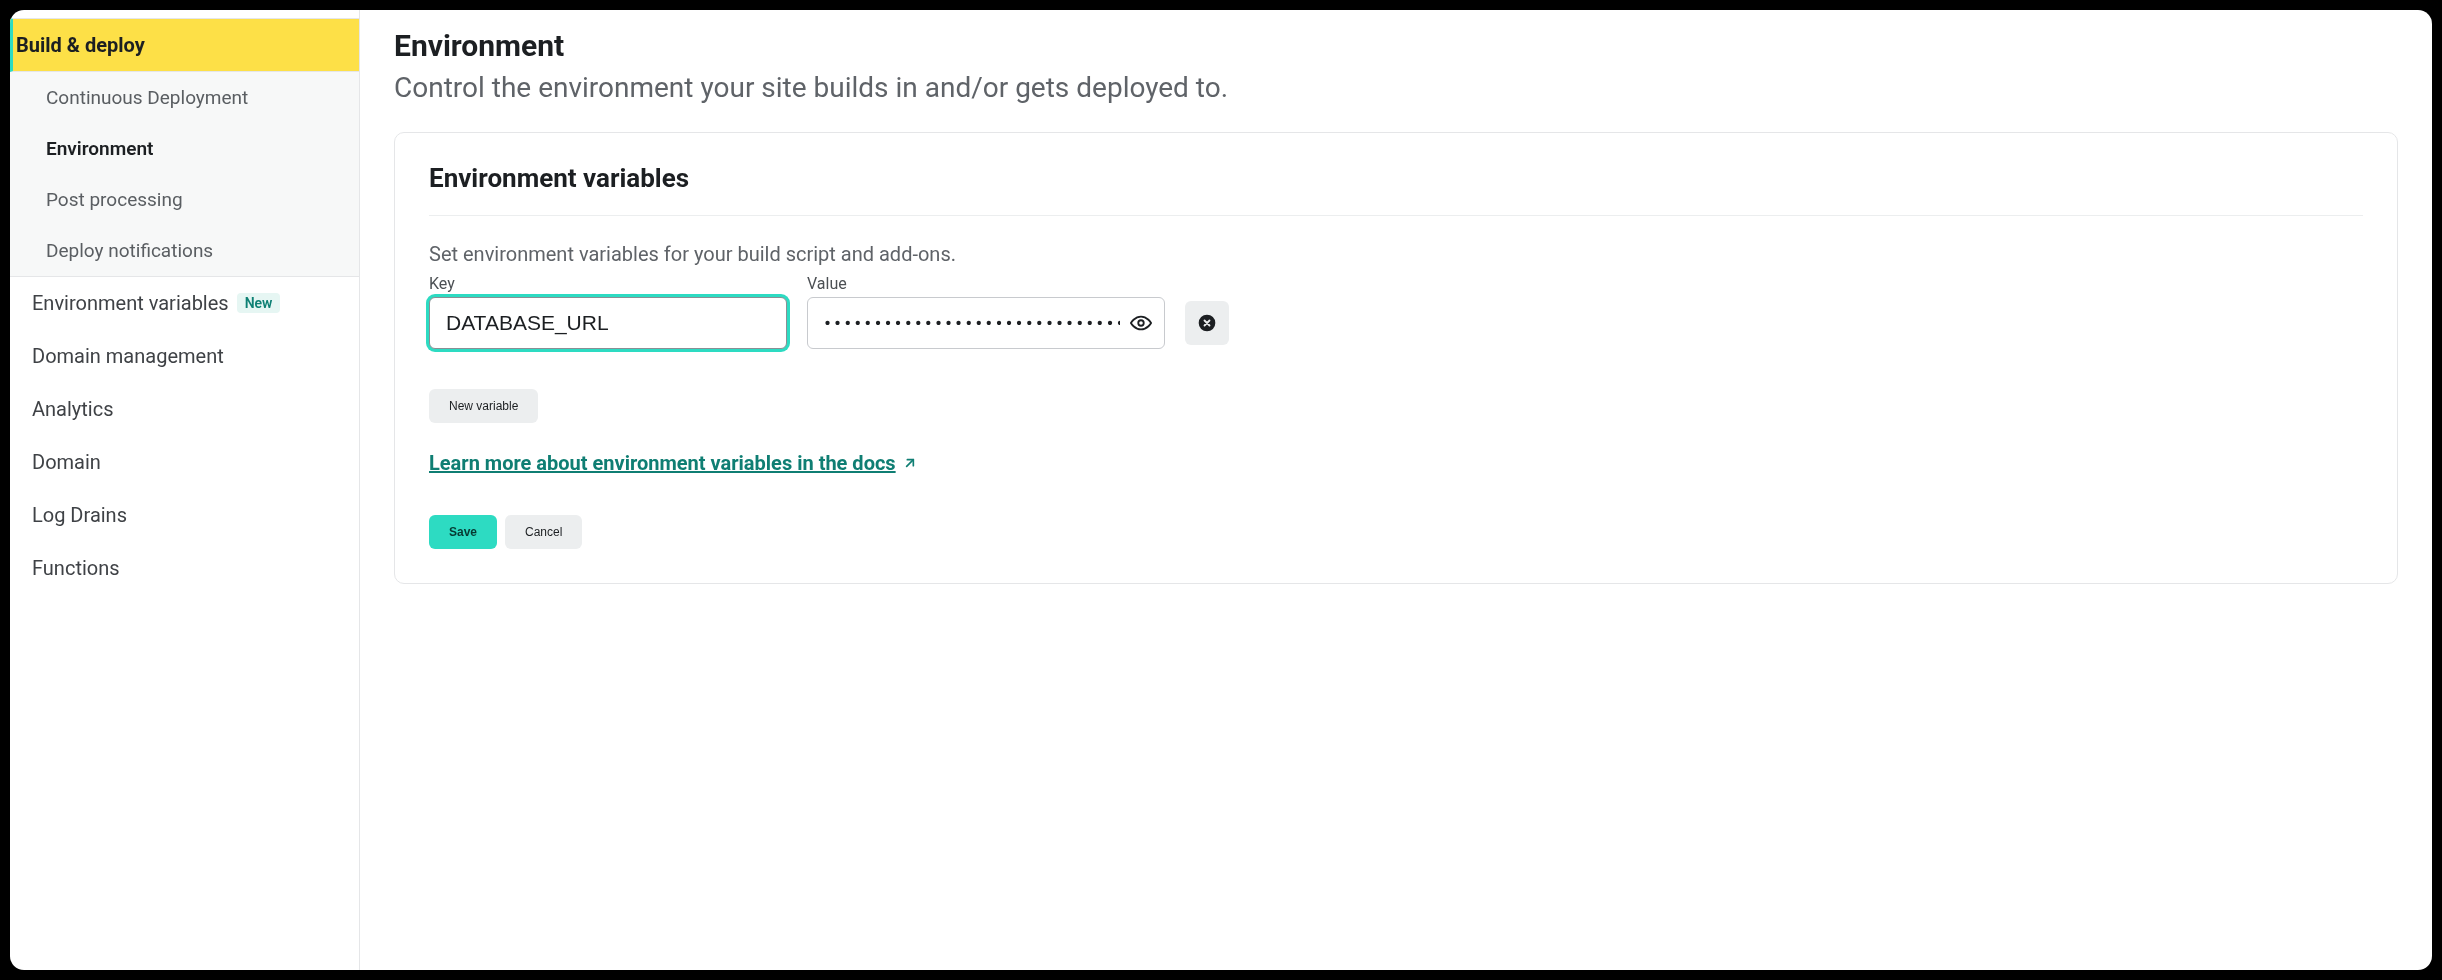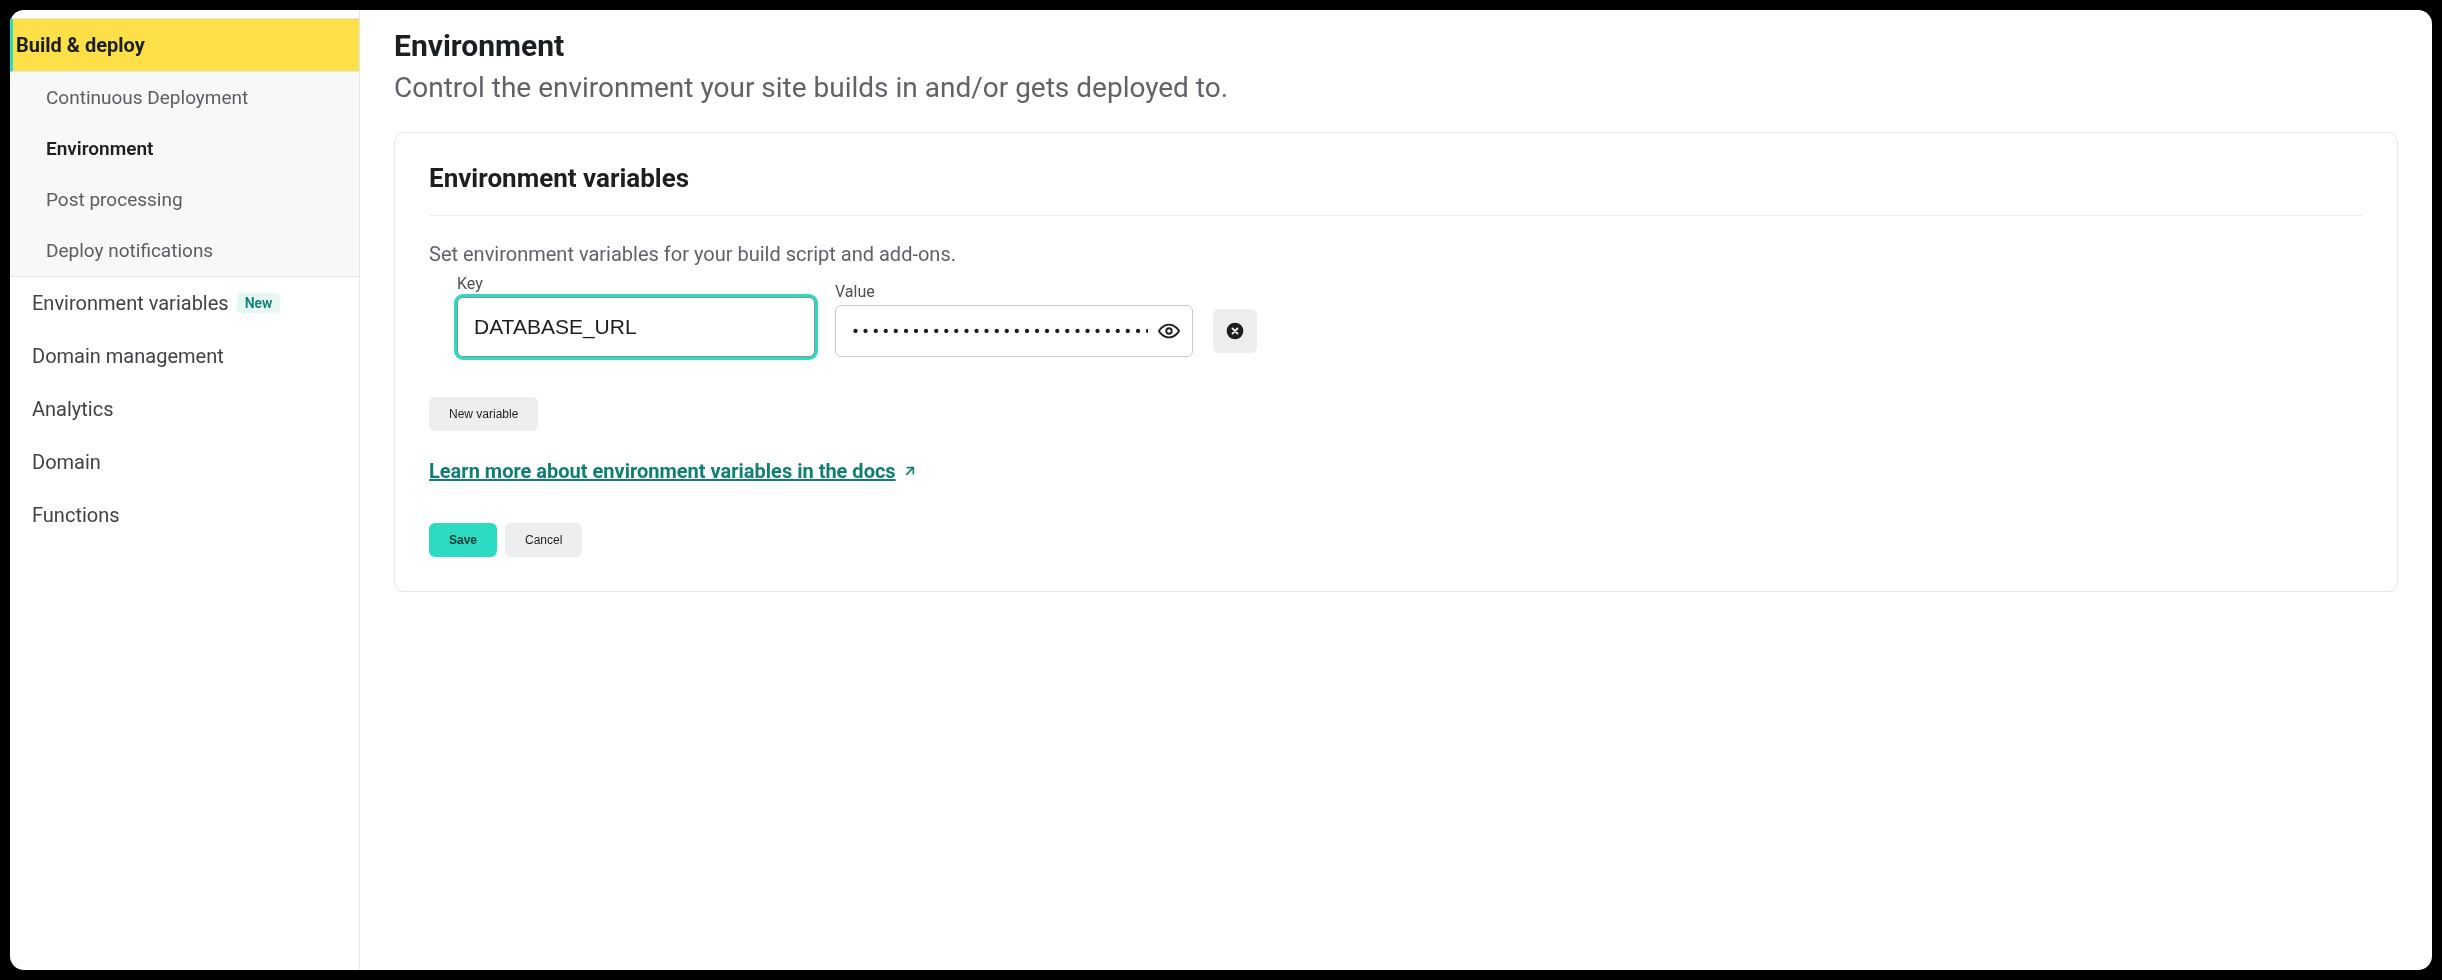--- a/index.html
+++ b/index.html
@@ -107,34 +107,33 @@
     font-size: 20px;
     color: #5f6368;
     margin-bottom: 8px;
   }
 
   .fields-row {
     display: flex;
     gap: 20px;
     align-items: flex-end;
     margin-bottom: 40px;
-    margin-left: 28px;
   }
   .field {
     display: flex;
     flex-direction: column;
   }
   .field-label {
     font-size: 16px;
     color: #4c5054;
     margin-bottom: 4px;
   }
   .input-key {
     width: 358px;
-    height: 60px;
+    height: 52px;
     border: 1px solid #8a8f94;
     border-radius: 6px;
     padding: 0 16px;
     font-size: 21px;
     color: #1c1f22;
     outline: none;
     box-shadow: 0 0 0 3px #2ddbc2;
   }
   .value-wrap {
     position: relative;
@@ -223,20 +222,21 @@
       <div class="sub-item">Deploy notifications</div>
     </div>
 
     <div class="nav-item top-level">
       <span>Environment variables</span>
       <span class="badge-new">New</span>
     </div>
     <div class="nav-item top-level">Domain management</div>
     <div class="nav-item top-level">Analytics</div>
     <div class="nav-item top-level">Domain</div>
+    <div class="nav-item top-level">Log Drains</div>
     <div class="nav-item top-level">Functions</div>
   </nav>
 
   <main class="main">
     <h1 class="page-title">Environment</h1>
     <p class="page-subtitle">Control the environment your site builds in and/or gets deployed to.</p>
 
     <section class="card">
       <h2 class="card-title">Environment variables</h2>
       <p class="card-desc">Set environment variables for your build script and add-ons.</p>

